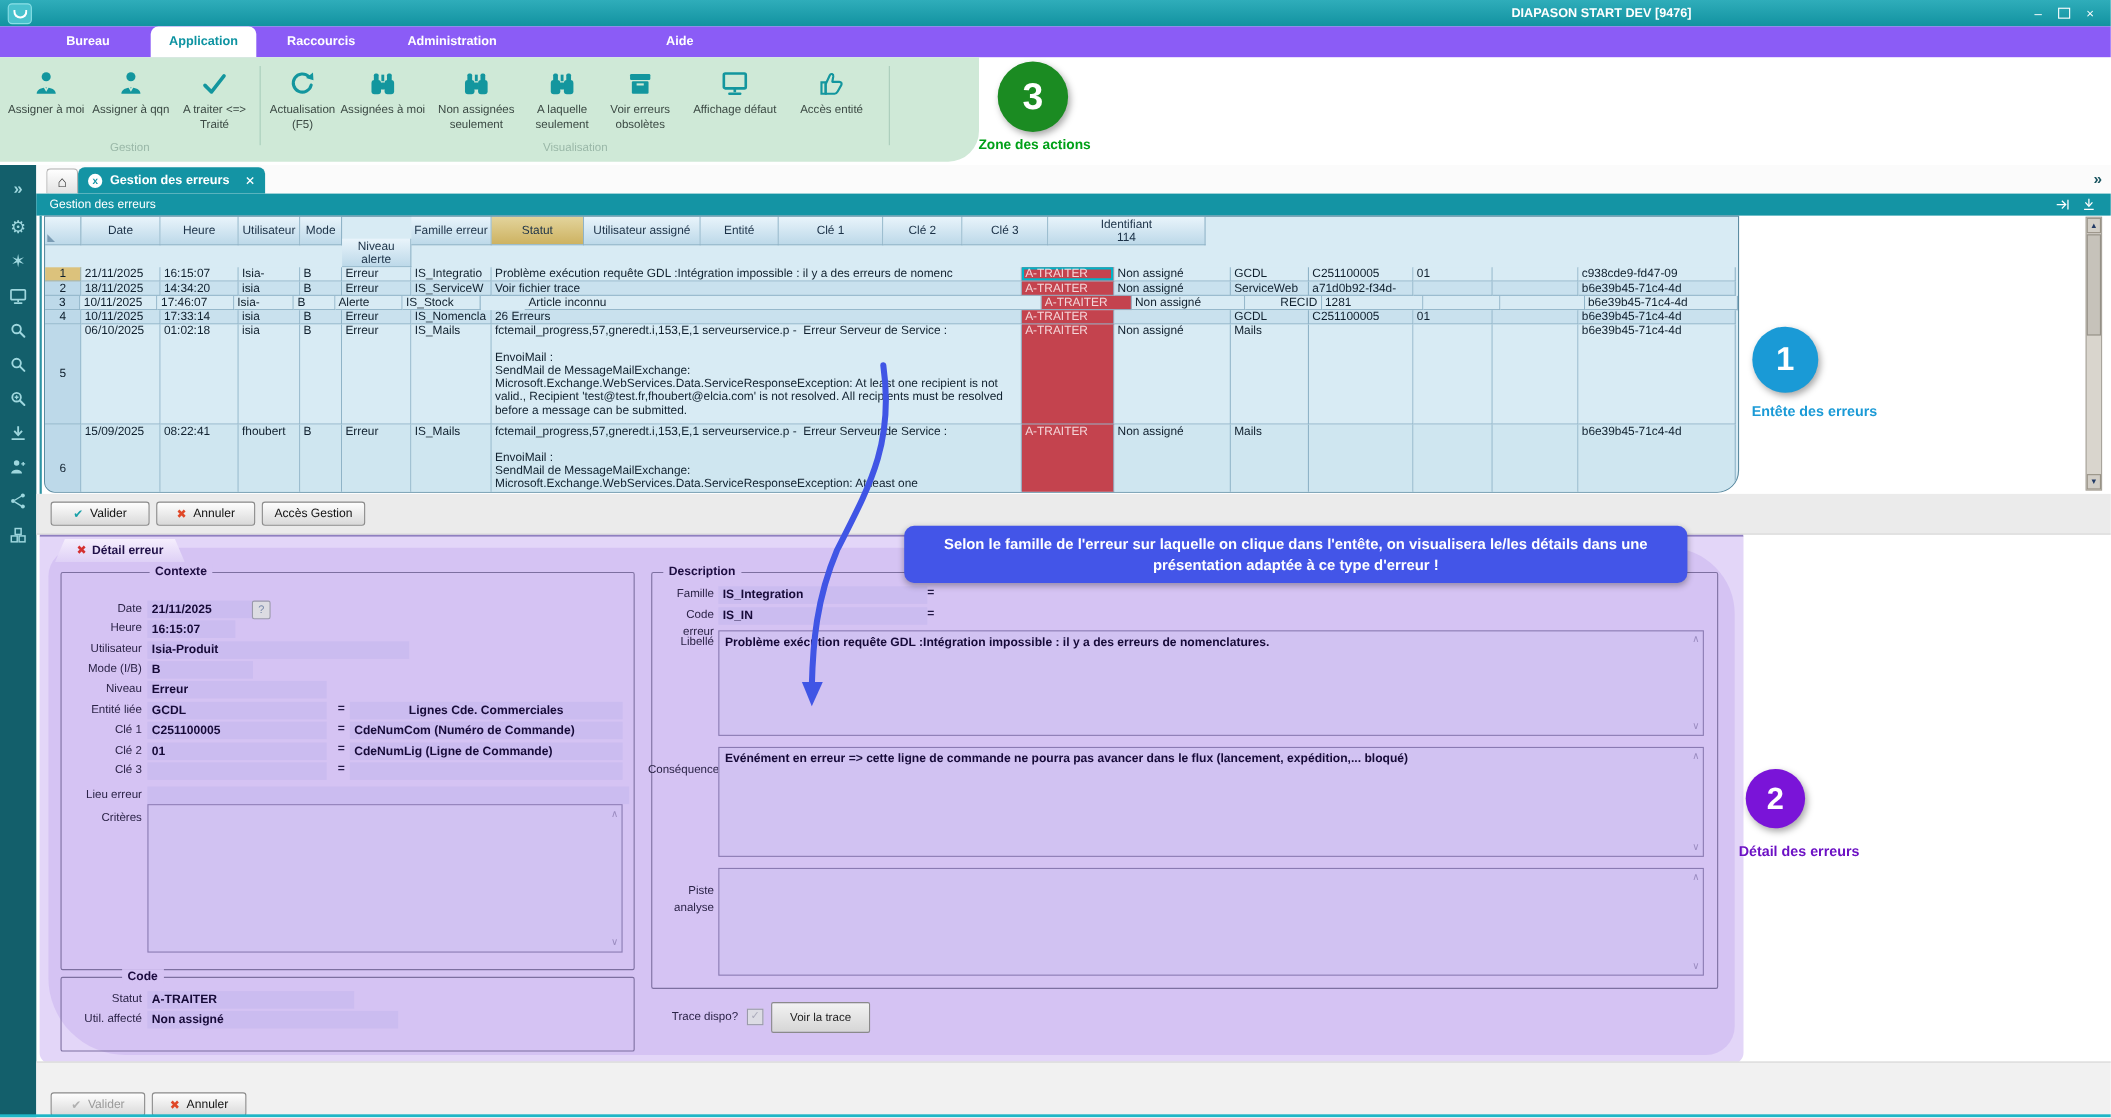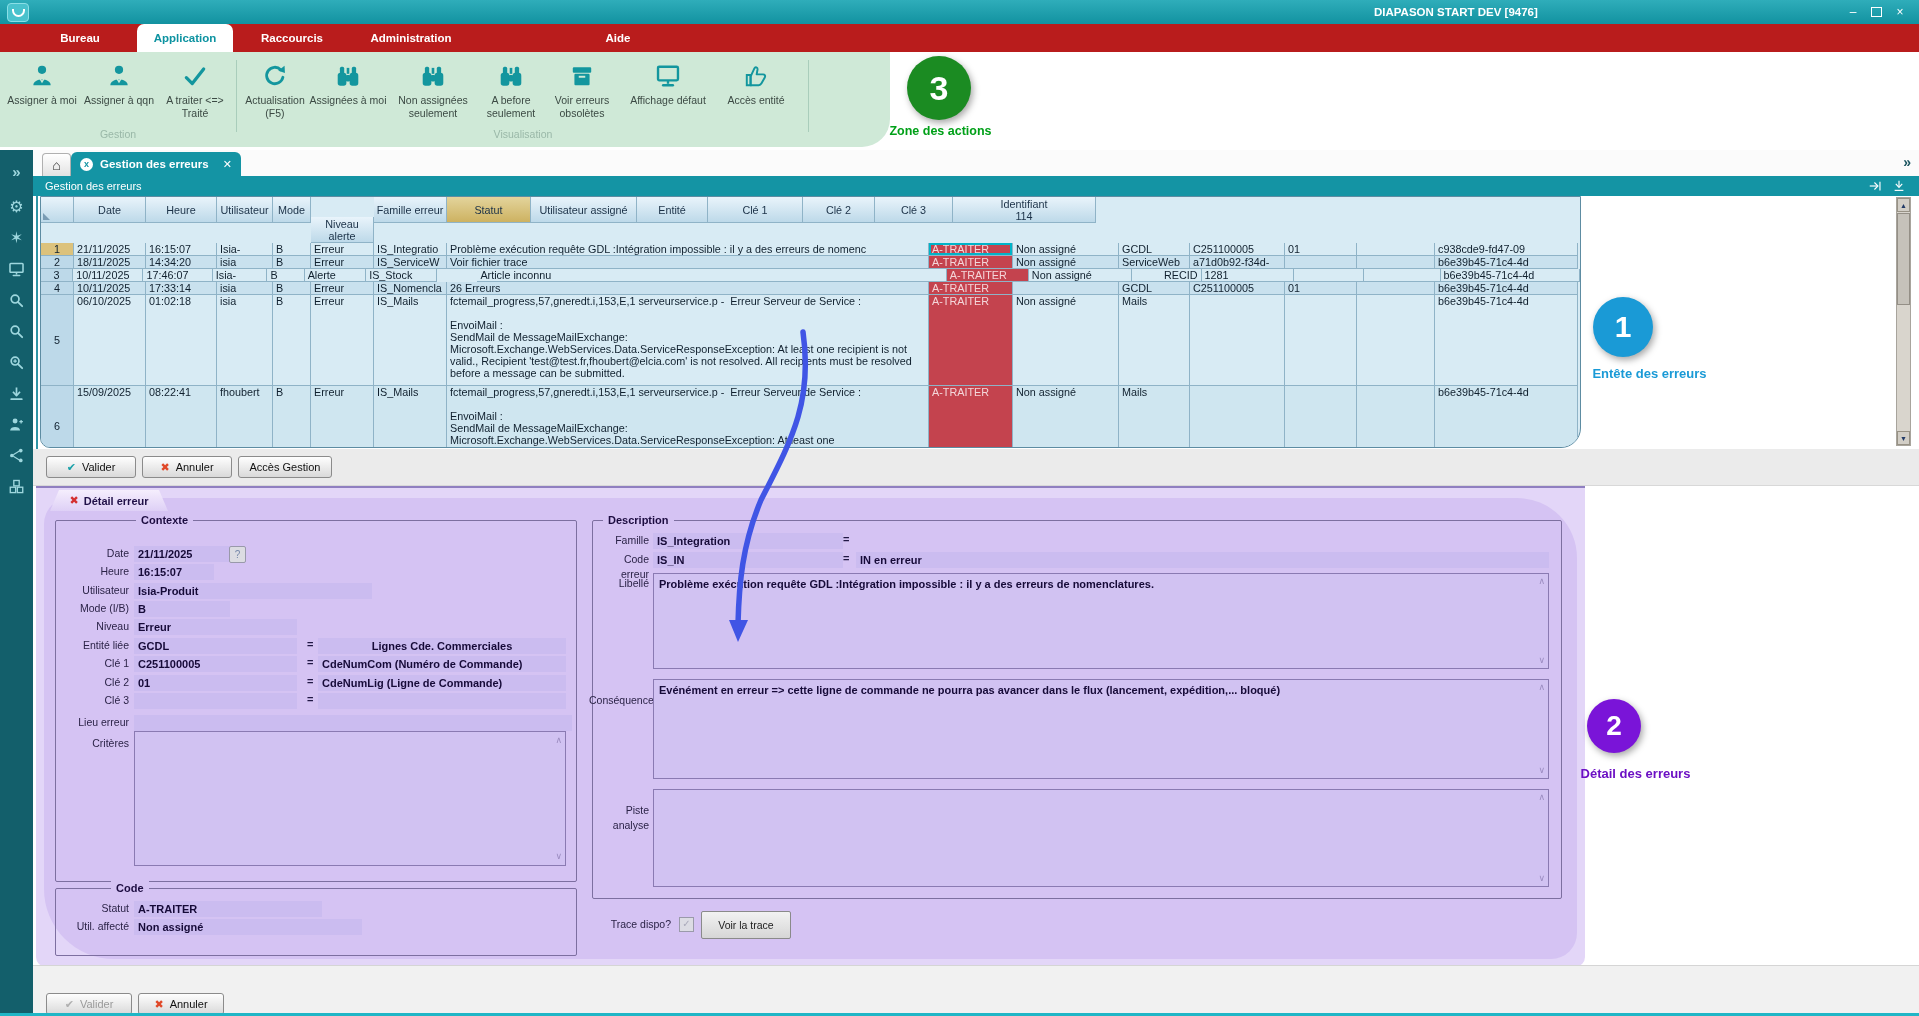--- a/index.html
+++ b/index.html
@@ -8,21 +8,21 @@
 
   
   .titlebar{position:absolute;left:0;top:0;right:0;height:24px;background:linear-gradient(#2fadba,#1292a0);}
   .app-icon{position:absolute;left:7px;top:3px;width:20px;height:17px;border-radius:4px;background:#49c2cd;border:1px solid #8adfe6;}
   .app-icon::after{content:"";position:absolute;left:4px;top:5px;width:9px;height:6px;border:2px solid #fff;border-top:none;border-radius:0 0 8px 8px;}
   .win-title{position:absolute;left:1374px;top:0;height:24px;display:flex;align-items:center;color:#fff;font-weight:bold;font-size:11.5px;}
   .winbtn{position:absolute;top:3px;width:20px;height:17px;color:#fff;font-size:12px;display:flex;align-items:center;justify-content:center;}
   .maxbox{width:9px;height:8px;border:1.5px solid #fff;display:inline-block;}
 
   
-  .menubar{position:absolute;left:0;top:24px;right:0;height:28px;background:#b91c1c;}
+  .menubar{position:absolute;left:0;top:24px;right:0;height:28px;background:#8b5cf6;}
   .menutab{position:absolute;top:0;height:28px;color:#fff;font-weight:bold;font-size:11.5px;display:flex;align-items:center;justify-content:center;}
   .menutab.active{background:#fff;color:#0d93a1;border-radius:7px 7px 0 0;}
 
   
   .ribbon{position:absolute;left:0;top:52px;width:890px;height:95px;background:#cfe9d7;border-radius:0 0 28px 0;}
   .rgroup{position:absolute;top:2px;height:92px;}
   .ritems{display:flex;align-items:flex-start;}
   .ritem{display:flex;flex-direction:column;align-items:center;padding-top:7px;}
   .ric{height:30px;display:flex;align-items:center;justify-content:center;color:#13969e;}
   .ric svg{width:26px;height:26px;}
@@ -235,21 +235,21 @@
             <div class="ric">
               <svg viewBox="0 0 24 24">
                 <rect x="2.5" y="9" width="8" height="12" rx="2.5" fill="currentColor"></rect>
                 <rect x="13.5" y="9" width="8" height="12" rx="2.5" fill="currentColor"></rect>
                 <rect x="4.5" y="3.5" width="4" height="6.5" rx="1.5" fill="currentColor"></rect>
                 <rect x="15.5" y="3.5" width="4" height="6.5" rx="1.5" fill="currentColor"></rect>
                 <rect x="10" y="11" width="4" height="6" rx="1" fill="currentColor"></rect>
                 <rect x="10.8" y="4.5" width="2.4" height="5.5" fill="currentColor"></rect>
               </svg>
             </div>
-            <div class="rlabel">A before
+            <div class="rlabel">A laquelle
 seulement</div>
           </div>
           <div class="ritem" style="width: 76px;">
             <div class="ric">
               <svg viewBox="0 0 24 24">
                 <rect x="3.5" y="4" width="17" height="5" rx="1" fill="currentColor"></rect>
                 <rect x="5" y="10" width="14" height="10.5" rx="1" fill="currentColor"></rect>
                 <rect x="9" y="11.8" width="6" height="1.8" fill="#cfe9d7"></rect>
               </svg>
             </div>
@@ -583,21 +583,20 @@
     </div>
 
     <div class="fset" id="fs-desc" style="left:556px;top:32px;width:968px;height:377px;">
       <span class="legend" style="left:10px;">Description</span>
     <div class="flabel" style="left: 0px; top: 12px; width: 56px;">Famille</div>
         <div class="fval" style="left: 60px; top: 12px; width: 182px;">IS_Integration</div>
         <div class="feq" style="left: 250px; top: 12px;">=</div>
         <div class="flabel" style="left: 0px; top: 31px; width: 56px;">Code erreur</div>
         <div class="fval" style="left: 60px; top: 31px; width: 182px;">IS_IN</div>
         <div class="feq" style="left: 250px; top: 31px;">=</div>
-        <div class="fval" style="left: 263px; top: 31px; width: 685px;">IN en erreur</div>
         <div class="flabel" style="left: -4px; top: 55px; width: 60px;">Libellé</div>
         <div class="farea" style="left: 60px; top: 52px; width: 896px; height: 96px;">
           <div class="avalue">Problème exécution requête GDL :Intégration impossible : il y a des erreurs de nomenclatures.</div>
           <div class="scrollchev" style="top: 3px;">∧</div>
           <div class="scrollchev" style="bottom: 3px;">∨</div>
         </div>
         <div class="flabel" style="left: -4px; top: 172px; width: 60px;">Conséquence</div>
         <div class="farea" style="left: 60px; top: 158px; width: 896px; height: 100px;">
           <div class="avalue">Evénément en erreur =&gt; cette ligne de commande ne pourra pas avancer dans le flux (lancement, expédition,... bloqué)</div>
           <div class="scrollchev" style="top: 3px;">∧</div>
@@ -609,20 +608,21 @@
           <div class="scrollchev" style="top: 3px;">∧</div>
           <div class="scrollchev" style="bottom: 3px;">∨</div>
         </div>
       </div>
 
     <div class="trace-label" style="left:540px;top:430px;width:95px;">Trace dispo?</div>
     <div class="trace-check" style="left:643px;top:429px;">✓</div>
     <div class="trace-btn" style="left:665px;top:423px;width:88px;height:26px;">Voir la trace</div>
   </div>
 
+  <div class="tooltip">Selon le famille de l'erreur sur laquelle on clique dans l'entête, on visualisera le/les détails dans une présentation adaptée à ce type d'erreur !</div>
 
   <svg class="arrow-overlay">
     <path d="M 803 332 C 813 402 791 441 761 500 C 742 545 739 585 738 624" stroke="#4055e5" stroke-width="5.5" fill="none" stroke-linecap="round"></path>
     <polygon points="729,620 748,620 738,642" fill="#4055e5"></polygon>
   </svg>
 
   <div class="num-circle circle1">1</div>
   <div class="circ-label label1">Entête des erreurs</div>
   <div class="num-circle circle2">2</div>
   <div class="circ-label label2">Détail des erreurs</div>

